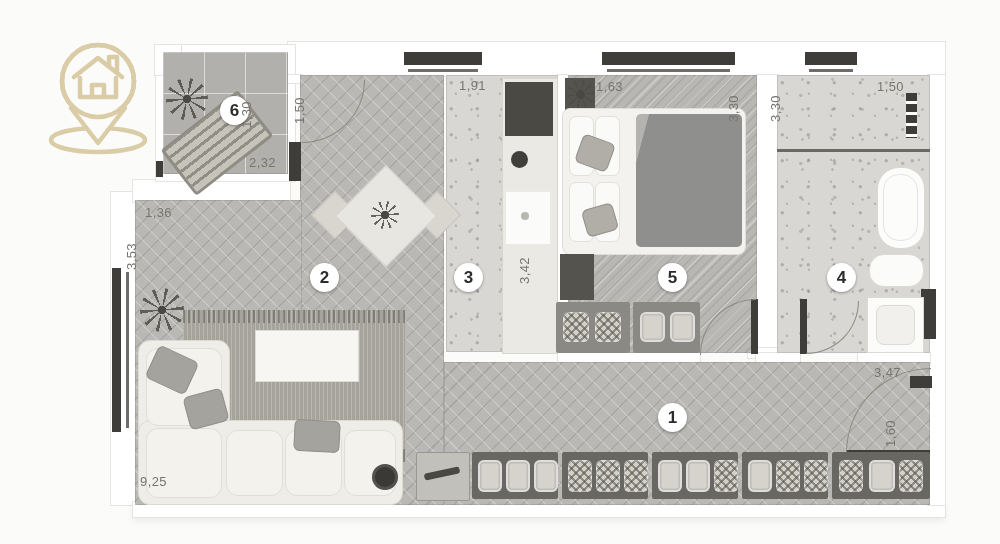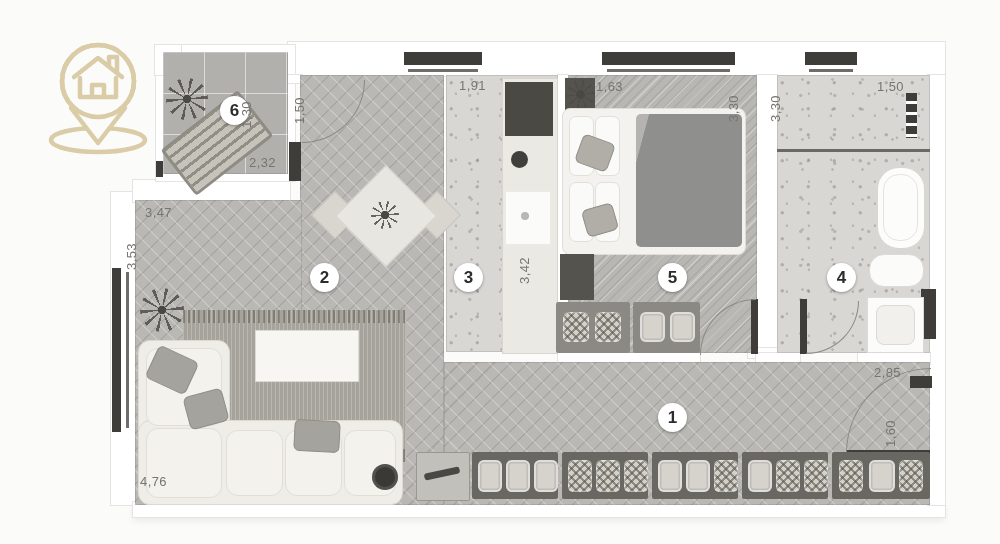--- a/index.html
+++ b/index.html
@@ -265,26 +265,26 @@
 <div class="room-badge" style="left:827px;top:263px;">
     <span>4</span>
   </div>
 <div class="room-badge" style="left:658px;top:263px;">
     <span>5</span>
   </div>
 <div class="room-badge" style="left:220px;top:96px;">
     <span>6</span>
   </div>
 
-<span class="dim" style="left:145px;top:206px;">3,47</span>
+<span class="dim" style="left:145px;top:206px;">1,36</span>
 <span class="dim rot" style="left:138px;top:257px;">3,53</span>
-<span class="dim" style="left:140px;top:475px;">4,76</span>
+<span class="dim" style="left:140px;top:475px;">9,25</span>
 <span class="dim rot" style="left:306px;top:111px;">1,50</span>
 <span class="dim" style="left:459px;top:79px;">1,91</span>
 <span class="dim rot" style="left:531px;top:271px;">3,42</span>
 <span class="dim" style="left:596px;top:80px;">1,63</span>
 <span class="dim rot" style="left:740px;top:109px;">3,30</span>
 <span class="dim rot" style="left:782px;top:109px;">3,30</span>
 <span class="dim" style="left:877px;top:80px;">1,50</span>
 <span class="dim rot" style="left:253px;top:115px;">1,30</span>
 <span class="dim" style="left:249px;top:156px;">2,32</span>
-<span class="dim" style="left:874px;top:366px;">2,85</span>
+<span class="dim" style="left:874px;top:366px;">3,47</span>
 <span class="dim rot" style="left:897px;top:434px;">1,60</span>
 
 </body></html>

